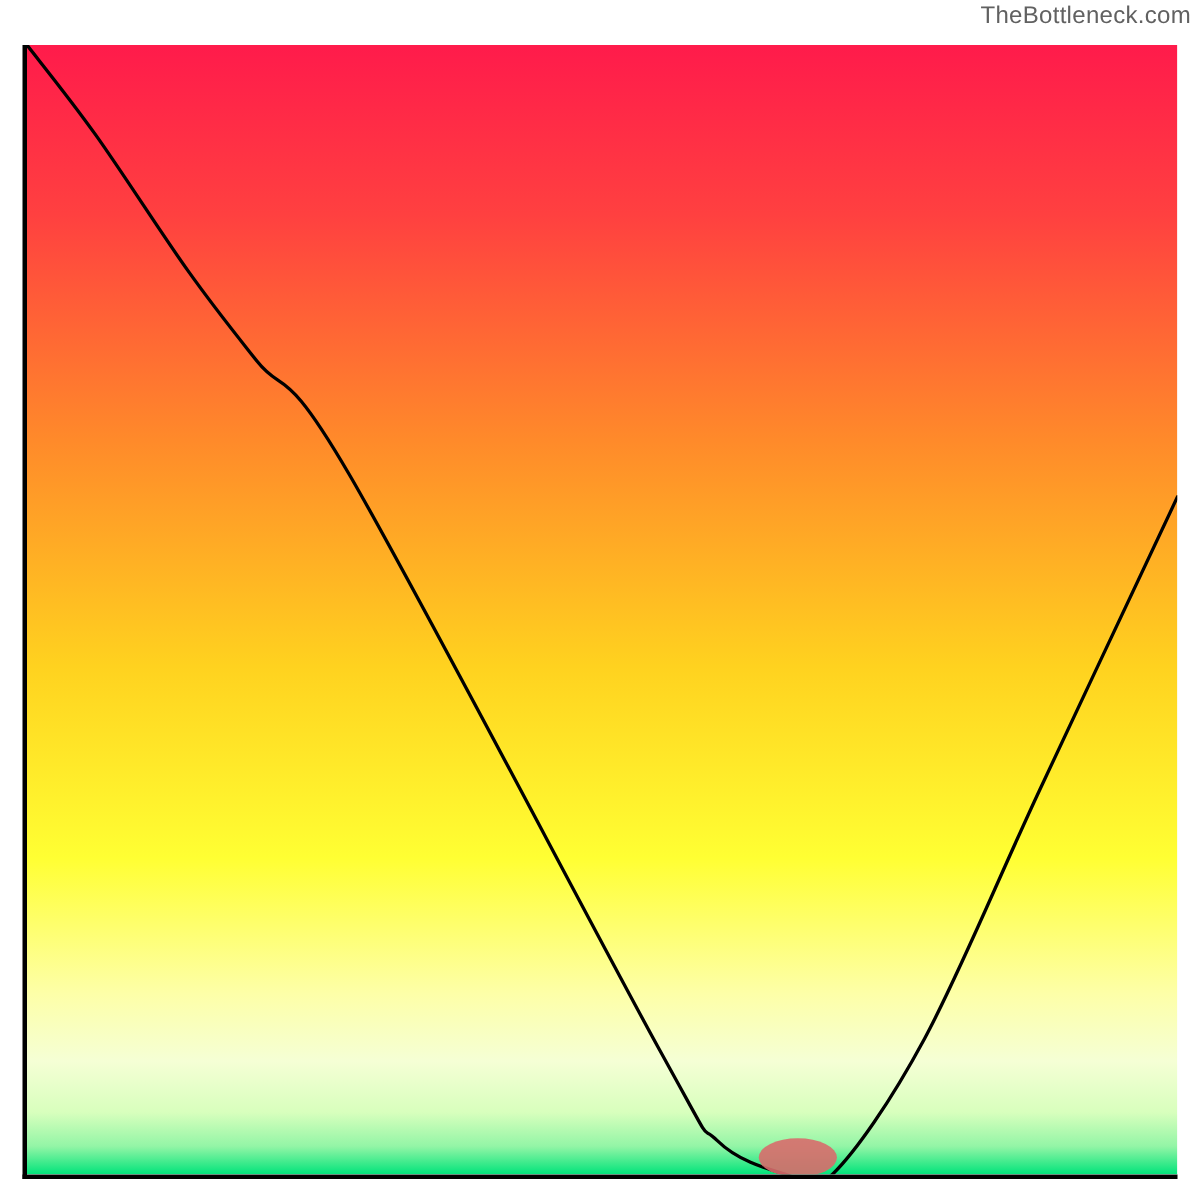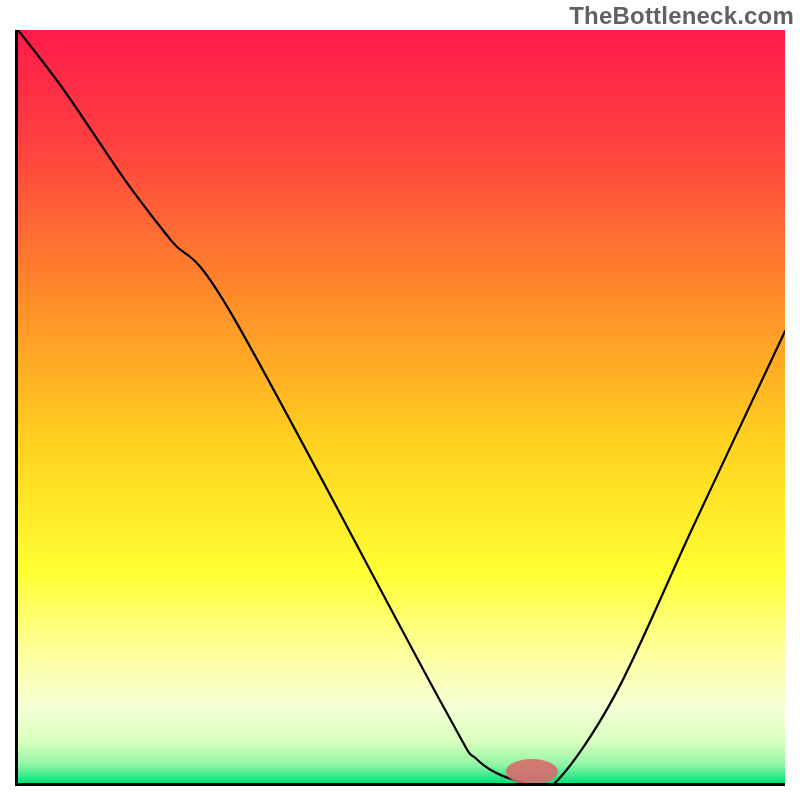--- a/index.html
+++ b/index.html
@@ -16,23 +16,23 @@
     position: relative;
     width: 800px;
     height: 800px;
     box-sizing: border-box;
   }
 
   .watermark {
     position: absolute;
     top: 2px;
     right: 6px;
-    font-size: 24px;
+    font-size: 16px;
     color: #616161;
-    font-weight: 700;
+    font-weight: 400;
     letter-spacing: 0.2px;
     z-index: 10;
     user-select: none;
   }
 
   .plot {
     position: absolute;
     left: 15px;
     top: 30px;
     width: 770px;

